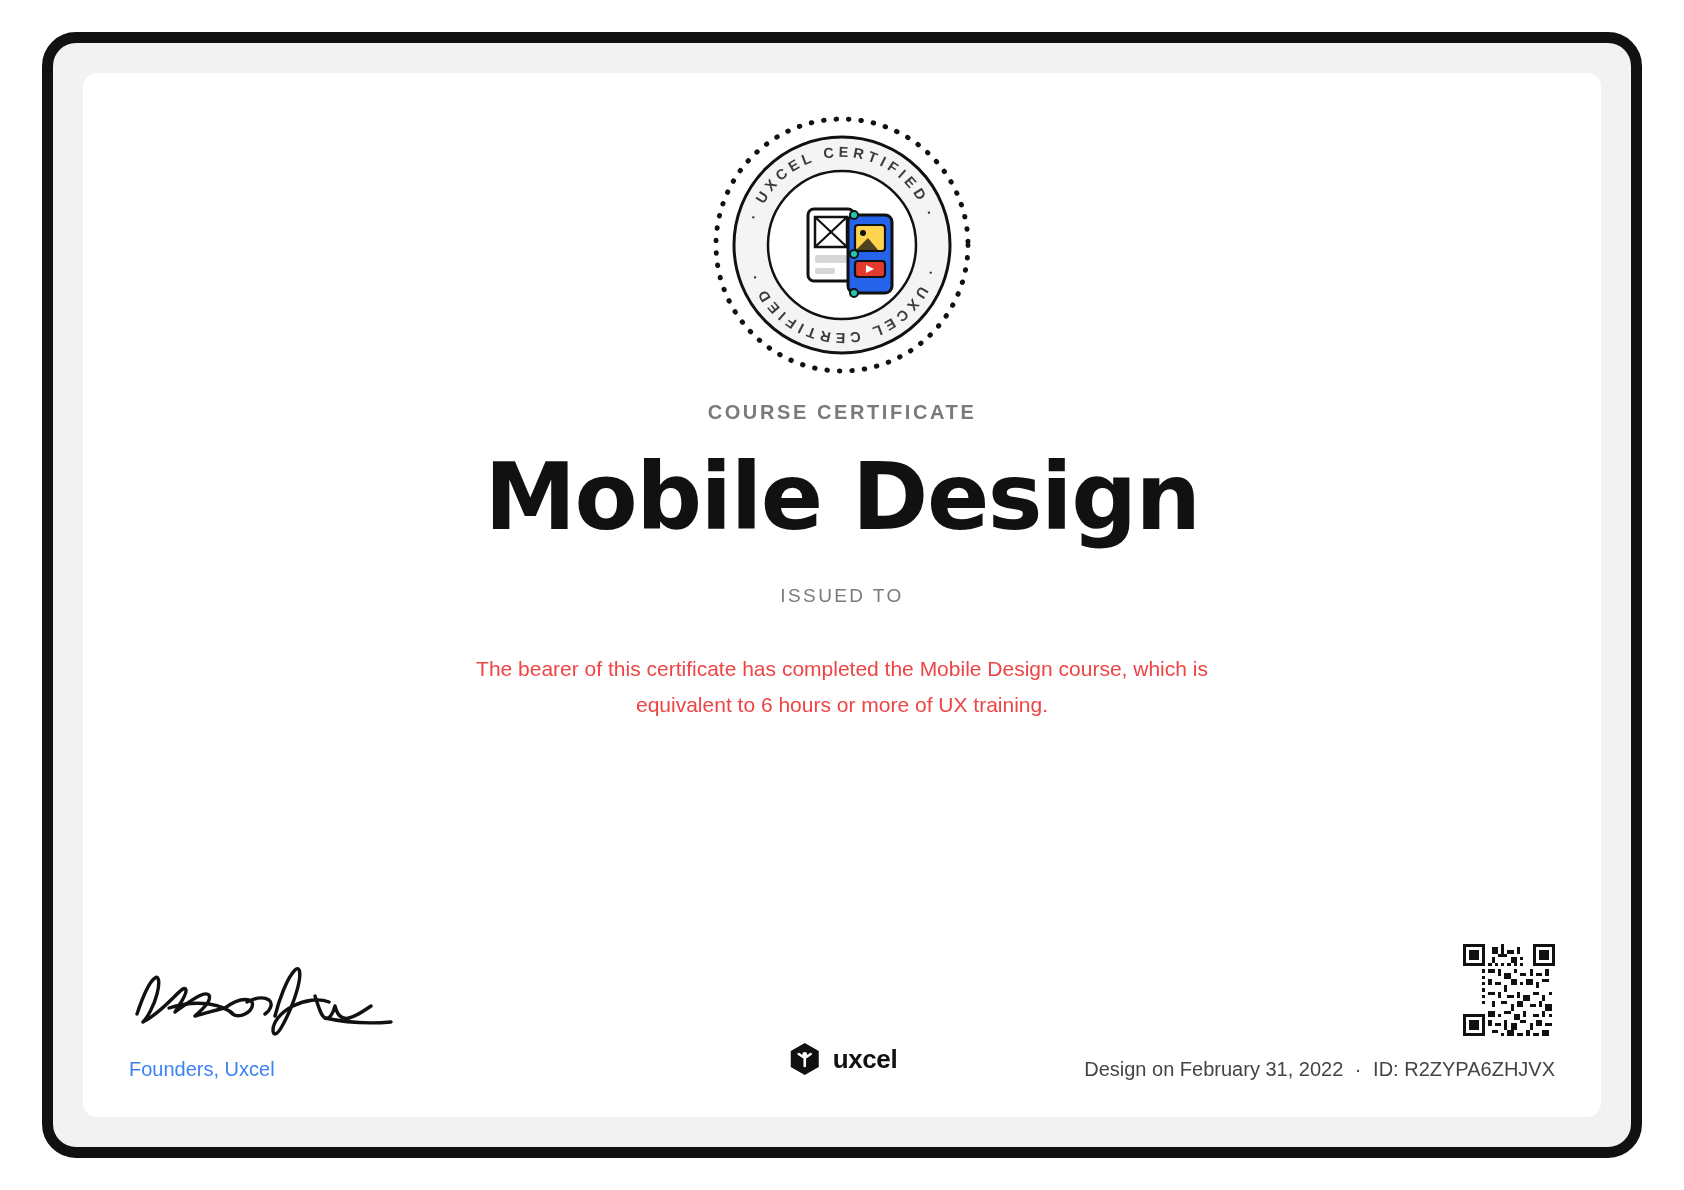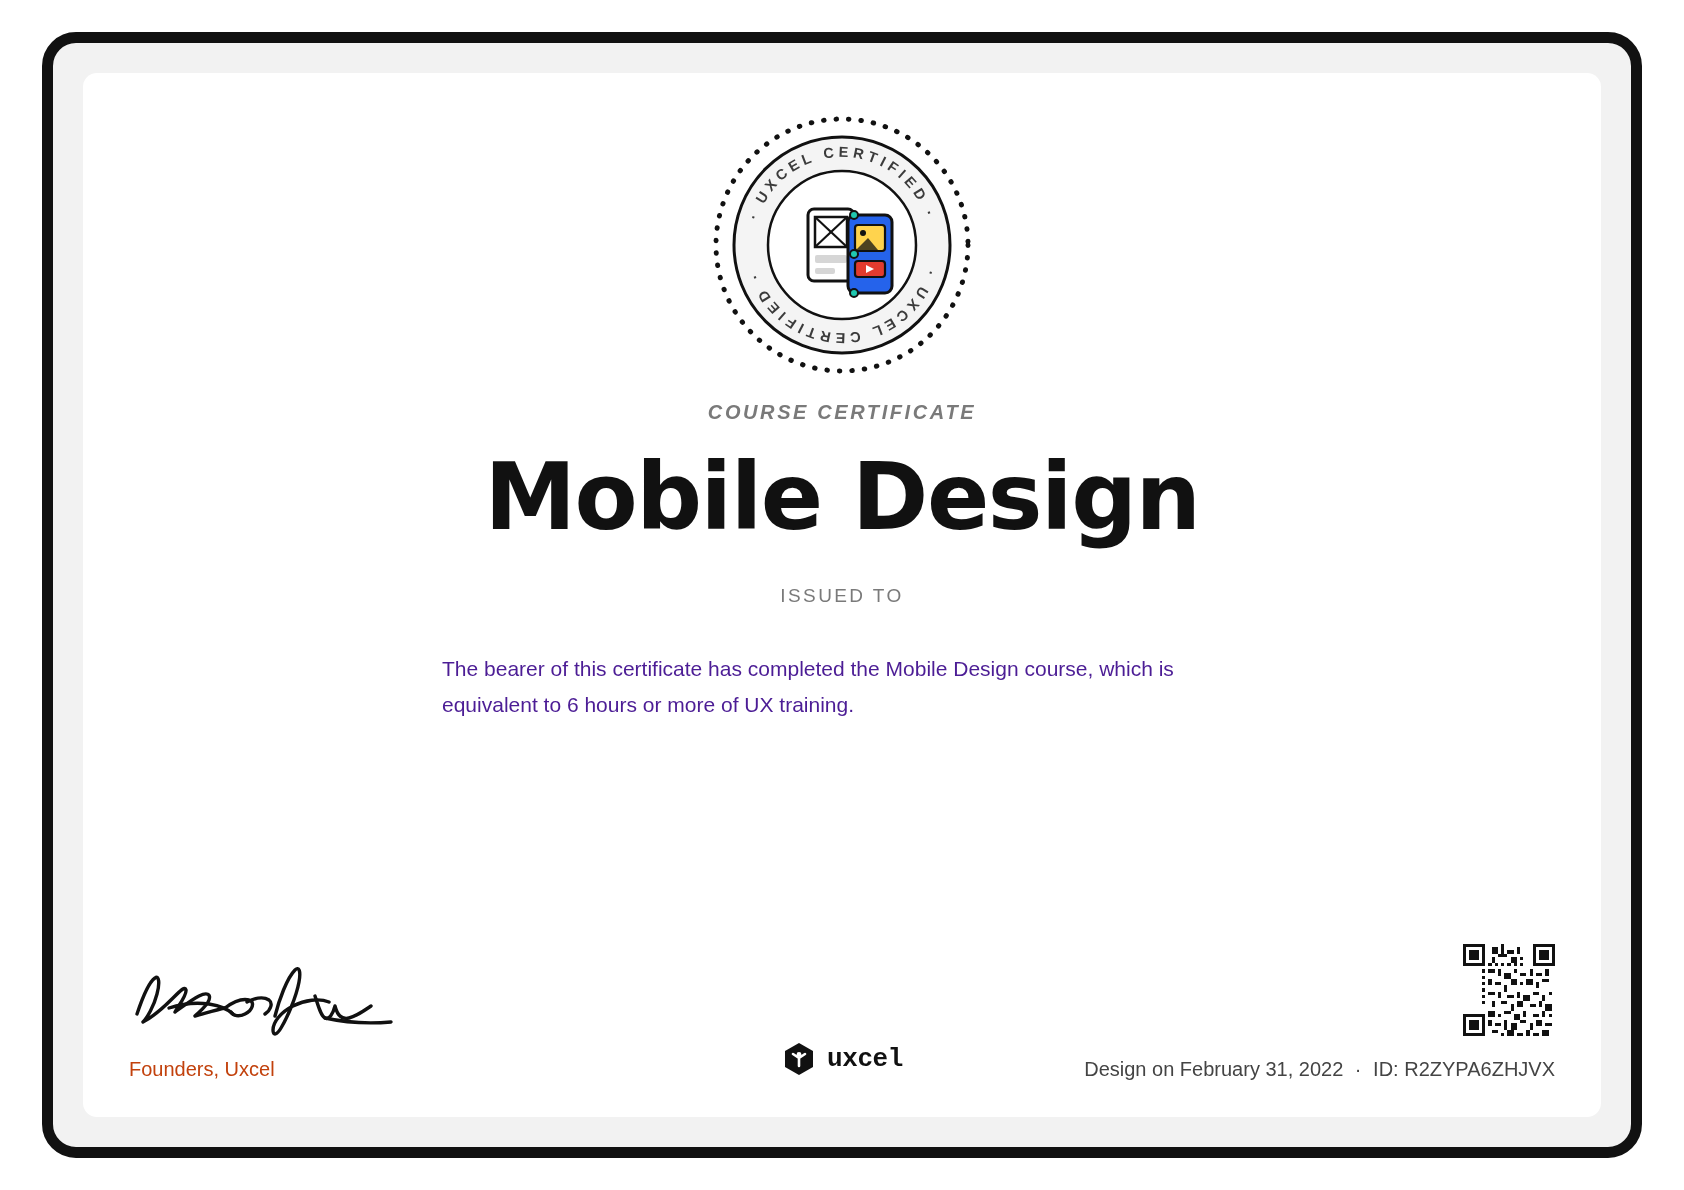--- a/index.html
+++ b/index.html
@@ -57,21 +57,20 @@
 
   
   .kicker {
     margin-top: 22px;
     font-size: 20px;
     font-weight: 700;
     letter-spacing: 2.6px;
     color: #7a7a7a;
     text-transform: uppercase;
     font-family: "Liberation Sans", sans-serif;
-    font-style: italic;
   }
 
   .course-title {
     margin-top: 28px;
     font-size: 92px;
     line-height: 1.0;
     font-weight: 700;
     color: #111111;
     letter-spacing: -1.5px;
     font-family: "DejaVu Sans", sans-serif;
@@ -92,24 +91,24 @@
     margin-top: 24px;
     font-size: 37px;
     font-weight: 700;
     color: #111111;
     font-family: "DejaVu Sans", sans-serif;
   }
 
   .description {
     margin-top: 44px;
     width: 800px;
-    text-align: left;
+    text-align: center;
     font-size: 21px;
     line-height: 1.72;
-    color: #4c1d95;
+    color: #ef4444;
     font-family: "Liberation Sans", sans-serif;
   }
 
   
   .footer {
     position: absolute;
     left: 0;
     right: 0;
     bottom: 30px;
     height: 170px;
@@ -121,38 +120,38 @@
     bottom: 6px;
     width: 420px;
   }
   .signature-art {
     height: 92px;
     width: 300px;
   }
   .signature-caption {
     margin-top: 6px;
     font-size: 20px;
-    color: #c2410c;
+    color: #3b82f6;
     font-family: "Liberation Sans", sans-serif;
   }
 
   .brand-block {
     position: absolute;
     left: 50%;
     transform: translateX(-50%);
     bottom: 10px;
     display: flex;
     align-items: center;
     gap: 10px;
   }
   .brand-name {
     font-size: 26px;
     font-weight: 700;
     color: #111111;
-    font-family: Liberation Mono, monospace;
+    font-family: Liberation Sans, sans-serif;
     letter-spacing: -0.4px;
   }
 
   .issue-block {
     position: absolute;
     right: 46px;
     bottom: 6px;
     text-align: right;
   }
   .qr {

